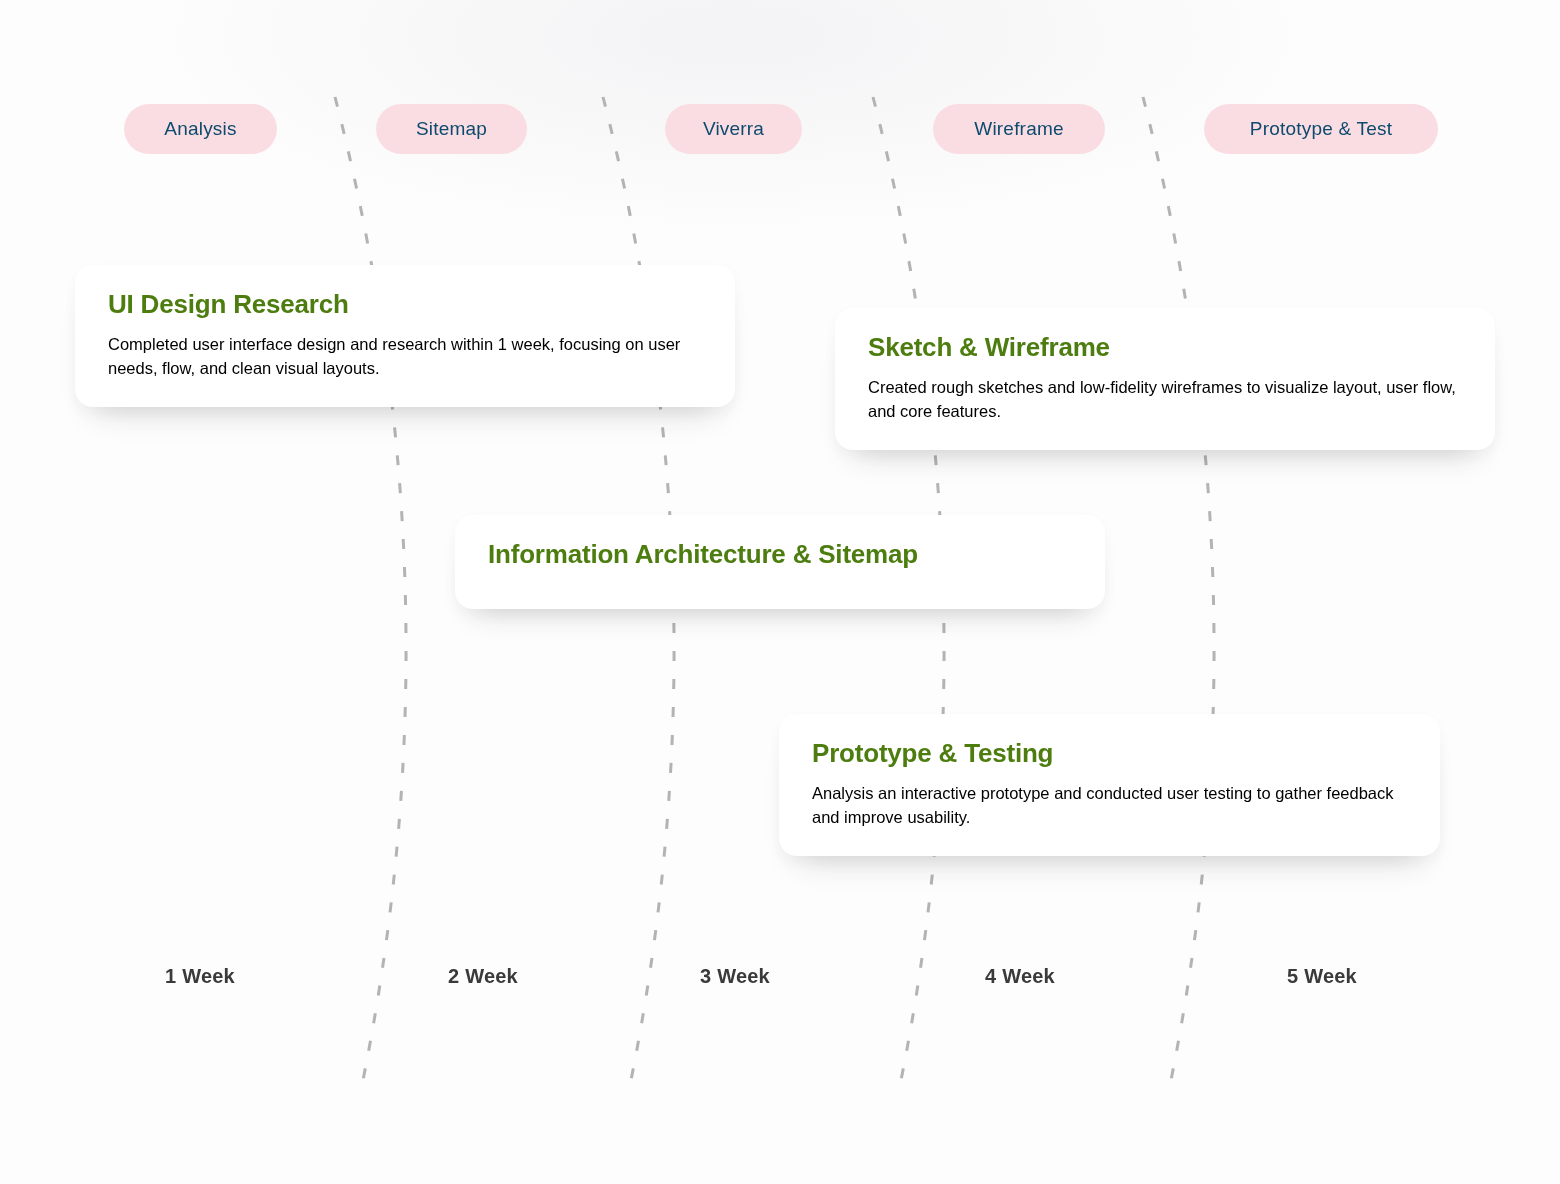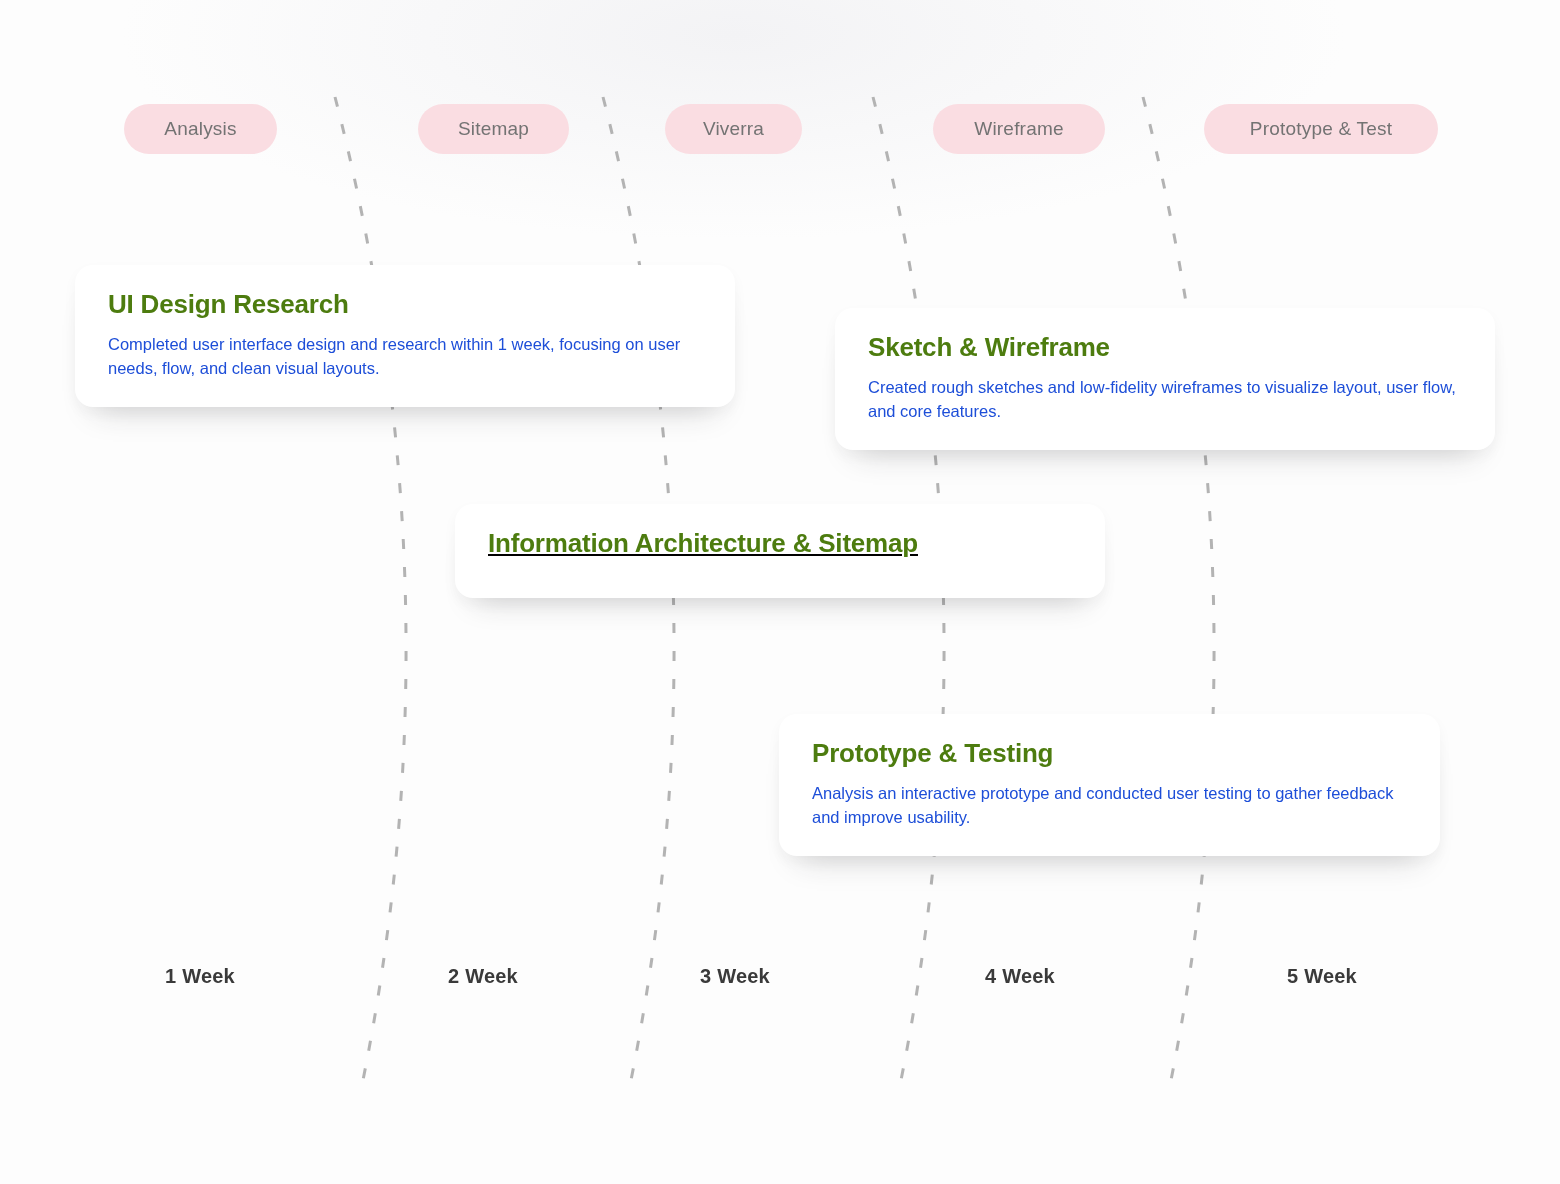--- a/index.html
+++ b/index.html
@@ -28,21 +28,21 @@
     stroke: #b3b3b3;
     stroke-width: 3;
     stroke-dasharray: 10 18;
   }
   .pill {
     position: absolute;
     top: 104px;
     height: 50px;
     border-radius: 26px;
     background: #fadde2;
-    color: #737373;
+    color: #0c4a6e;
     font-size: 19px;
     font-weight: 500;
     letter-spacing: 0.2px;
     display: flex;
     align-items: center;
     justify-content: center;
   }
   .card {
     position: absolute;
     background: #ffffff;
@@ -56,39 +56,39 @@
   .card-title {
     font-size: 26px;
     font-weight: 700;
     color: #4d7c0f;
     letter-spacing: -0.2px;
     margin: 0 0 13px 0;
   }
   .card-body {
     font-size: 16.5px;
     line-height: 1.44;
-    color: #1d4ed8;
+    color: #000000;
     margin: 0;
   }
   .week {
     position: absolute;
     top: 965px;
     width: 180px;
     text-align: center;
     font-size: 20px;
     font-weight: 700;
     color: #3a3a3a;
     letter-spacing: 0.2px;
   }
   #c1 { left: 75px;  top: 265px; width: 660px; }
   #c2 { left: 835px; top: 308px; width: 660px; }
-  #c3 { left: 455px; top: 504px; width: 650px; text-decoration: underline; }
+  #c3 { left: 455px; top: 515px; width: 650px; }
   #c4 { left: 779px; top: 714px; width: 661px; }
   #p1 { left: 124px;  width: 153px; }
-  #p2 { left: 418px;  width: 151px; }
+  #p2 { left: 376px;  width: 151px; }
   #p3 { left: 665px;  width: 137px; }
   #p4 { left: 933px;  width: 172px; }
   #p5 { left: 1204px; width: 234px; }
   #w1 { left: 110px; }
   #w2 { left: 393px; }
   #w3 { left: 645px; }
   #w4 { left: 930px; }
   #w5 { left: 1232px; }
 </style>
 </head>

